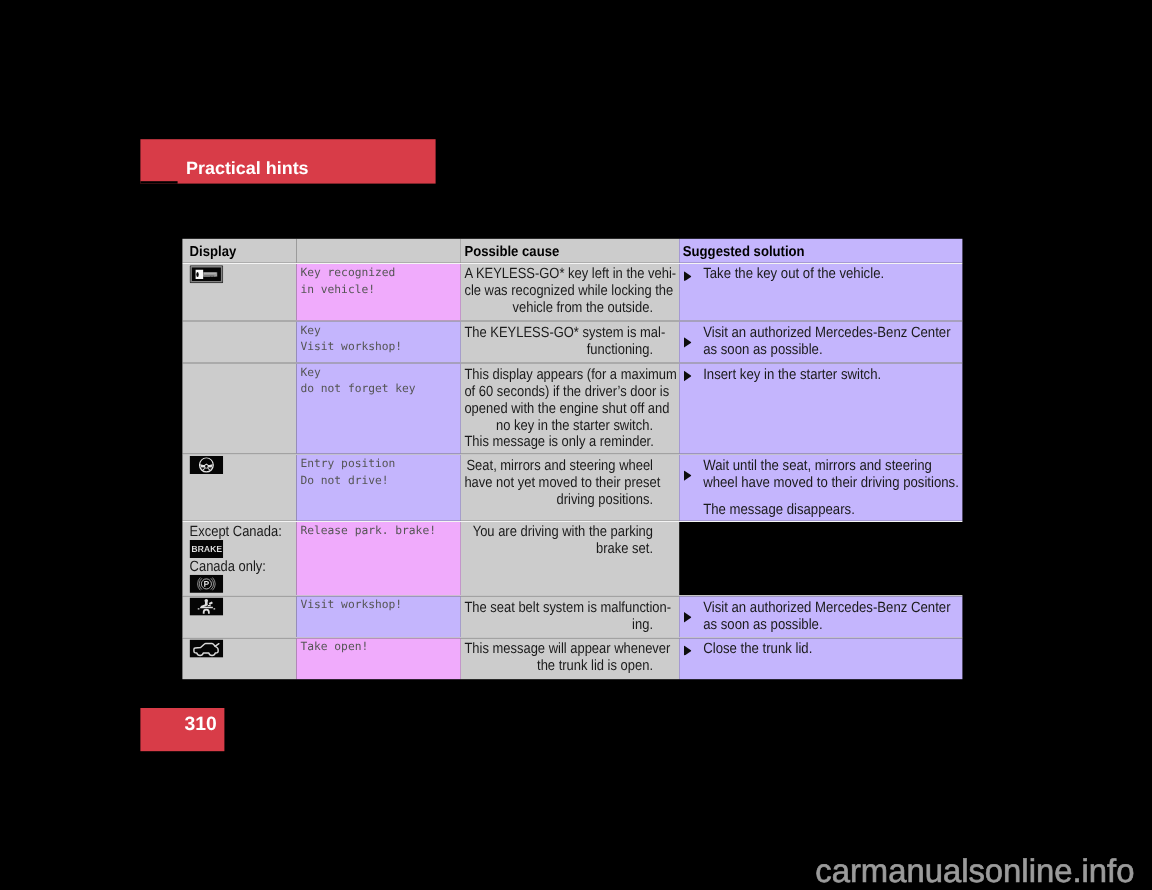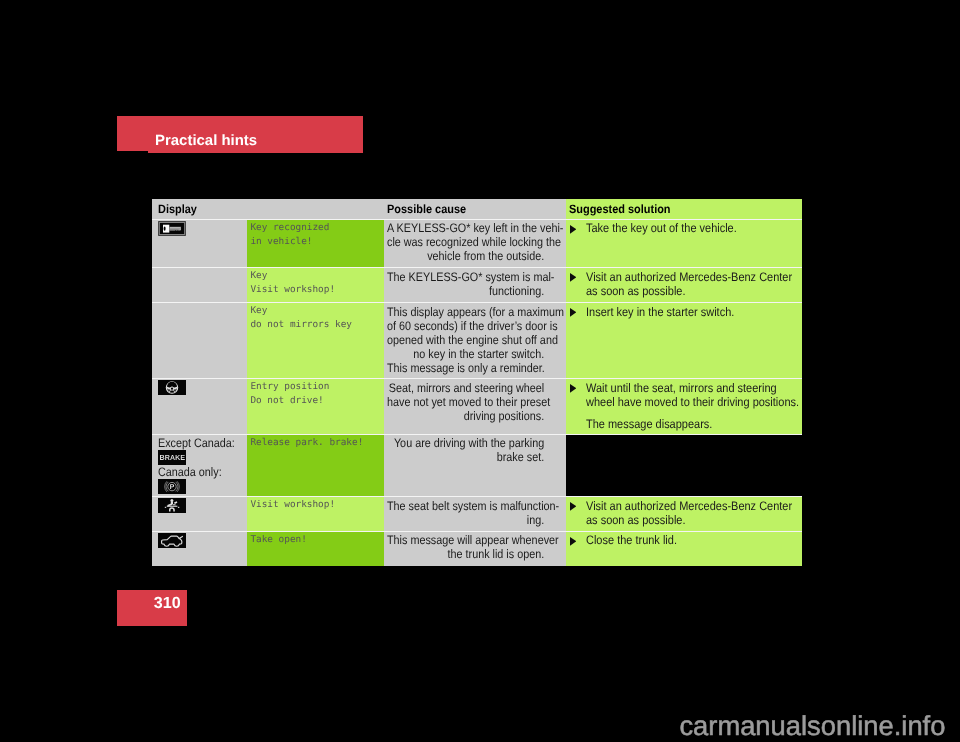--- a/index.html
+++ b/index.html
@@ -24,22 +24,22 @@
 
   
   .tbl{position:absolute;left:152px;top:199px;width:650px;}
   .trow{display:flex;width:650px;}
   .cell{box-sizing:border-box;position:relative;overflow:hidden;}
   .c1{width:95px;}
   .c2{width:137px;}
   .c3{width:182px;text-align:right;}
   .c4{width:236px;}
   .sa{background:#cccccc;}
-  .sb{background:#bef264;}
-  .sp{background:#84cc16;}
+  .sb{background:#c4b5fd;}
+  .sp{background:#f0abfc;}
   .sepline{height:1px;width:650px;background:#f4f4f4;}
 
   
   .theader{height:19.5px;}
   
   .hlabel{display:inline-block;font-size:12px;font-weight:bold;color:#000;
       transform:scaleX(0.912);transform-origin:left top;white-space:nowrap;
       position:absolute;left:3.2px;top:3.2px;}
   .theader .c1 .hlabel{left:5.6px;}
 
@@ -52,21 +52,21 @@
   
   .msg{padding:1px 0 0 3.4px;font-family:"DejaVu Sans Mono",monospace;font-size:9.4px;
       color:#555555;line-height:14.2px;white-space:pre;}
 
   
   .cause{padding:1.6px 0 0 3px;}
   .body-txt{display:block;height:14.2px;font-size:12.3px;color:#1a1a1a;line-height:14.2px;
       transform:scaleX(0.878);transform-origin:left top;white-space:nowrap;}
 
   
-  .sol{padding:1.6px 0 0 3.7px;display:flex;}
+  .sol{padding:1.6px 0 0 3.7px;display:flex;align-items:center;}
   .bullet{width:16.3px;flex:0 0 16.3px;padding-top:3.8px;line-height:0;}
   .sol-txt{display:block;height:14.2px;font-size:12.3px;color:#1a1a1a;line-height:14.2px;
       transform:scaleX(0.893);transform-origin:left top;white-space:nowrap;}
   .gap{display:block;height:6px;}
 </style>
 </head>
 <body>
 
 <div class="page">
   <div class="banner">
@@ -139,21 +139,21 @@
               <span class="sol-txt">Visit an authorized Mercedes-Benz Center</span>
               <span class="sol-txt">as soon as possible.</span>
             </span>
         </div>
       </div>
     </div>
     <div class="sepline"></div>
     <div class="trow" style="height:75px">
       <div class="cell c1 sa disp">
       </div>
-      <div class="cell c2 sb msg"><span>Key</span><br><span>do not mirrors key</span></div>
+      <div class="cell c2 sb msg"><span>Key</span><br><span>do not forget key</span></div>
       <div class="cell c3 sa cause">
           <span class="body-txt">This display appears (for a maximum</span>
           <span class="body-txt">of 60 seconds) if the driver’s door is</span>
           <span class="body-txt">opened with the engine shut off and</span>
           <span class="body-txt">no key in the starter switch.</span>
           <span class="body-txt">This message is only a reminder.</span>
         </div>
       <div class="cell c4 sb">
         <div class="sol">
           <span class="bullet"><svg width="6.4" height="8.7" viewBox="0 0 64 87">

